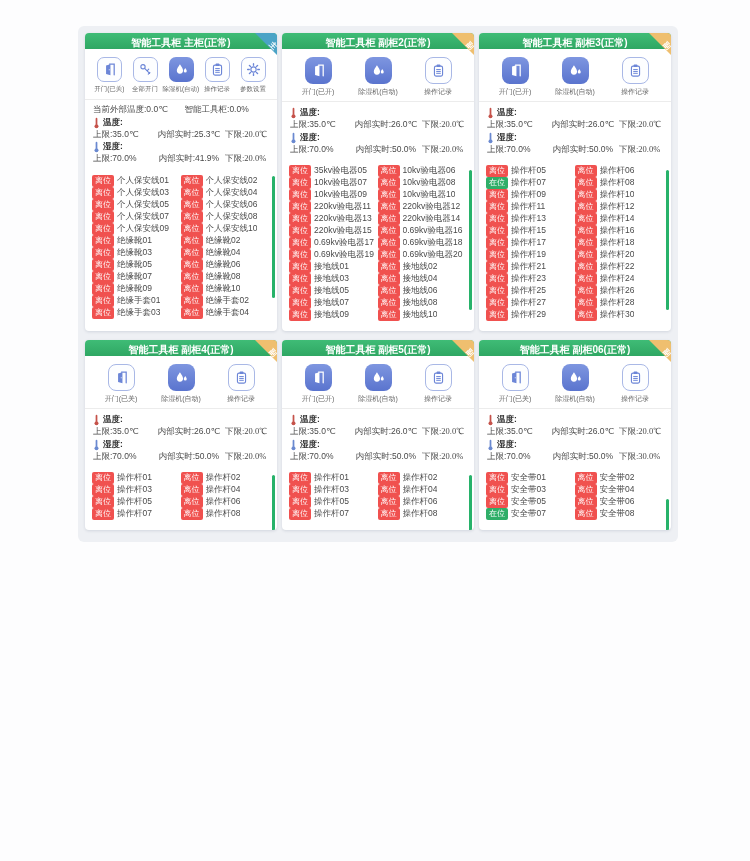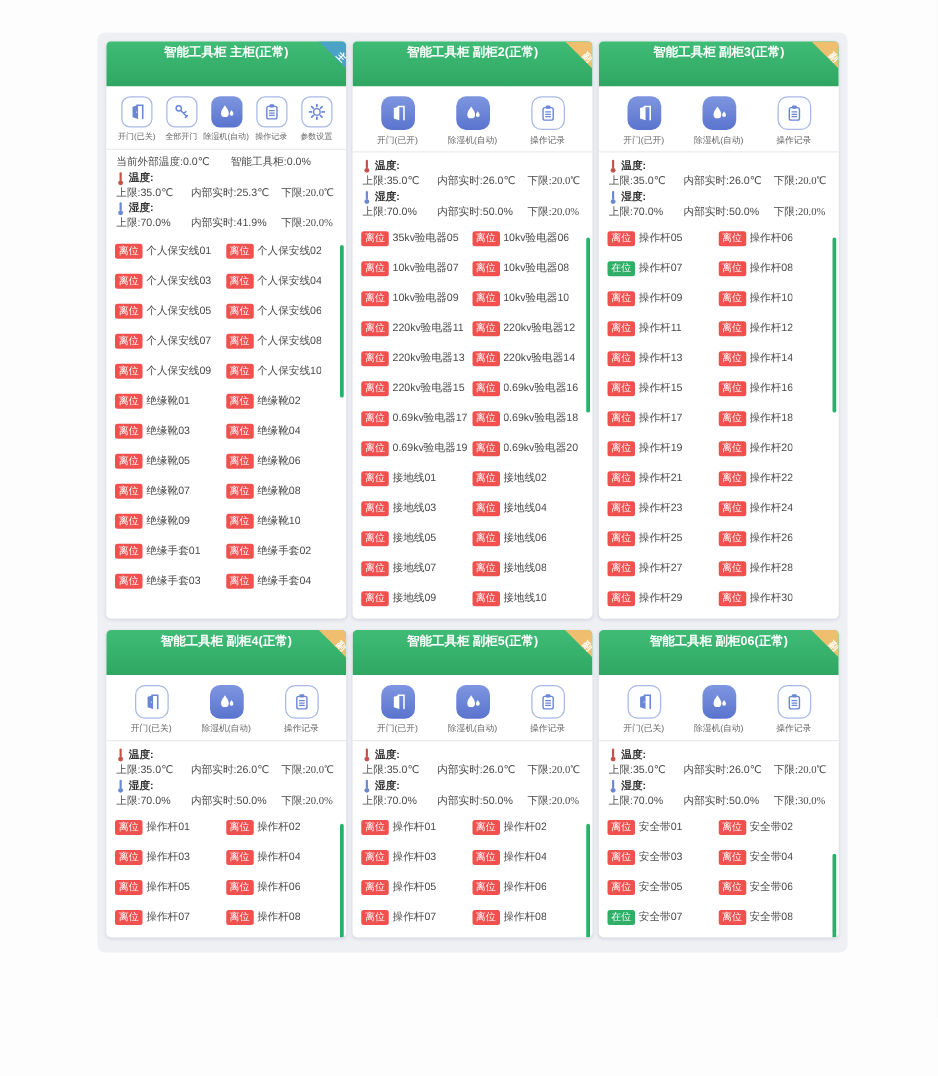--- a/index.html
+++ b/index.html
@@ -38,21 +38,21 @@
     background: #fff;
     border-radius: 4px;
     box-shadow: 0 1px 3px rgba(40,60,90,.14);
     overflow: hidden;
     display: flex;
     flex-direction: column;
     position: relative;
   }
   .card-header {
     position: relative;
-    height: 36px;
+    height: 16px;
     line-height: 20px;
     text-align: center;
     color: #fff;
     font-size: 10px;
     font-weight: bold;
     background: linear-gradient(180deg,#3fbc76,#2fa763);
     flex-shrink: 0;
   }
   .corner {
     position: absolute;
@@ -108,30 +108,30 @@
   .inforow {
     padding: 0 8px;
     font-size: 8.5px;
     line-height: 11.5px;
     color: #4a4a4a;
     display: flex;
     align-items: center;
   }
   .inforow.sec { font-weight: bold; color: #333; gap: 3px; margin-top: 1px; }
   .inforow.vals span:nth-child(1) { width: 34%; }
-  .inforow.vals span:nth-child(2) { width: 41%; }
+  .inforow.vals span:nth-child(2) { width: 41%; text-align: center; }
   .inforow.vals span:nth-child(3) { flex: 1; font-family: Liberation Serif, serif; }
   .inforow.ext span:first-child { width: 52%; }
 
   .items {
     position: relative;
     flex: 1;
     display: grid;
     grid-template-columns: 1fr 1fr;
-    gap: 12px 2px;
+    gap: 0 2px;
     align-content: start;
     padding: 7px 10px 10px 7px;
     margin-top: 3px;
     overflow: hidden;
   }
   .item { display: flex; align-items: center; gap: 3px; min-width: 0; }
   .badge {
     flex-shrink: 0;
     font-size: 8px;
     line-height: 1;

